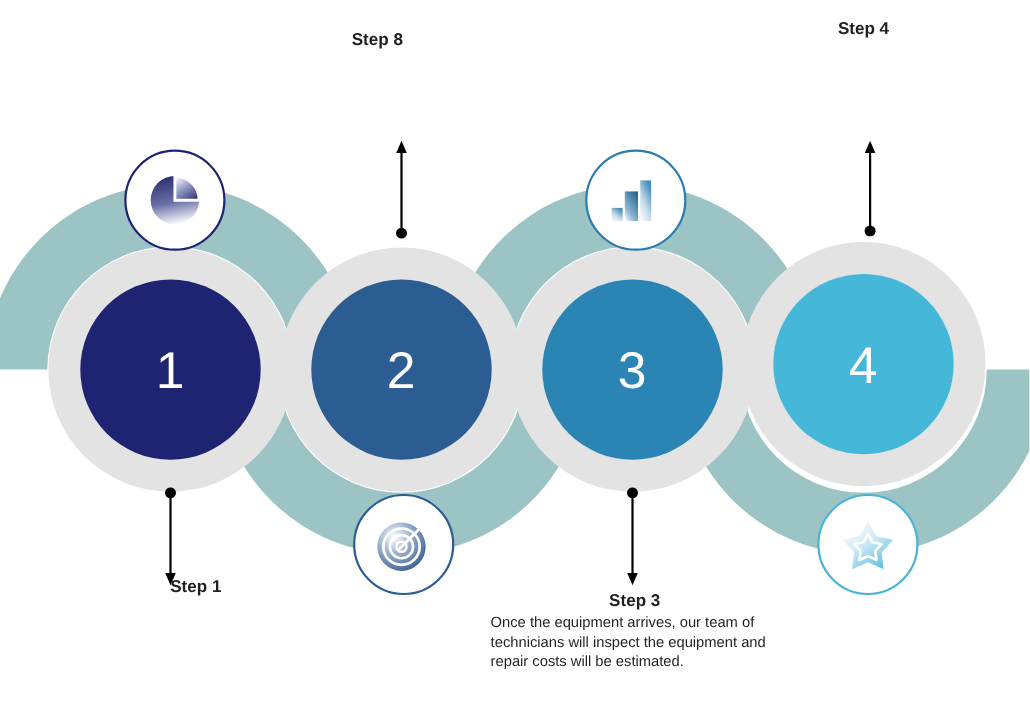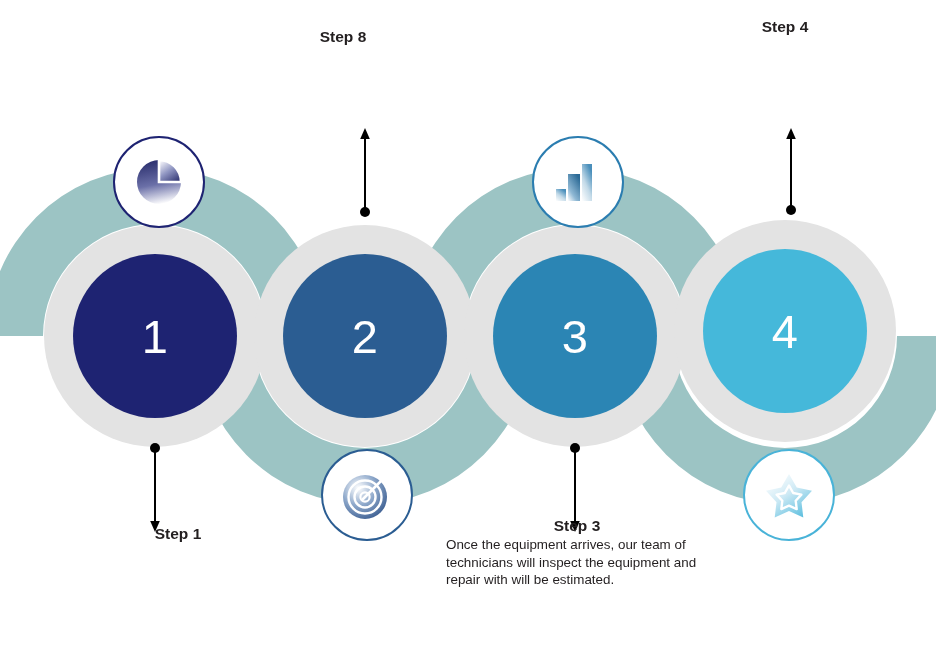--- a/index.html
+++ b/index.html
@@ -247,22 +247,22 @@
   </div>
 
   <div class="step-text t-left" style="left:18px; top:525px; width:300px;margin-left:10px;">
     <div class="step-title t-center">Step 1</div>
   </div>
 
   <div class="step-text t-left" style="left:234px; top:28px; width:252px;">
     <div class="step-title t-center" style="text-align:center; width:218px;">Step 8</div>
   </div>
 
-  <div class="step-text t-left" style="left:446px; top:517px; width:270px;">
+  <div class="step-text t-left" style="left:446px; top:538px; width:270px;">
     <div class="step-title t-center" style="text-align:center; width:262px;">Step 3</div>
-    <div class="step-body">Once the equipment arrives, our team of technicians will inspect the equipment and repair with will be estimated.</div>
+    <div class="step-body">Once the equipment arrives, our team of technicians will inspect the equipment and repair costs will be estimated.</div>
   </div>
 
   <div class="step-text t-left" style="left:654px; top:18px; width:262px;">
     <div class="step-title t-center" style="text-align:center; width:262px;">Step 4</div>
   </div>
 
 </div>
 
 </body></html>

